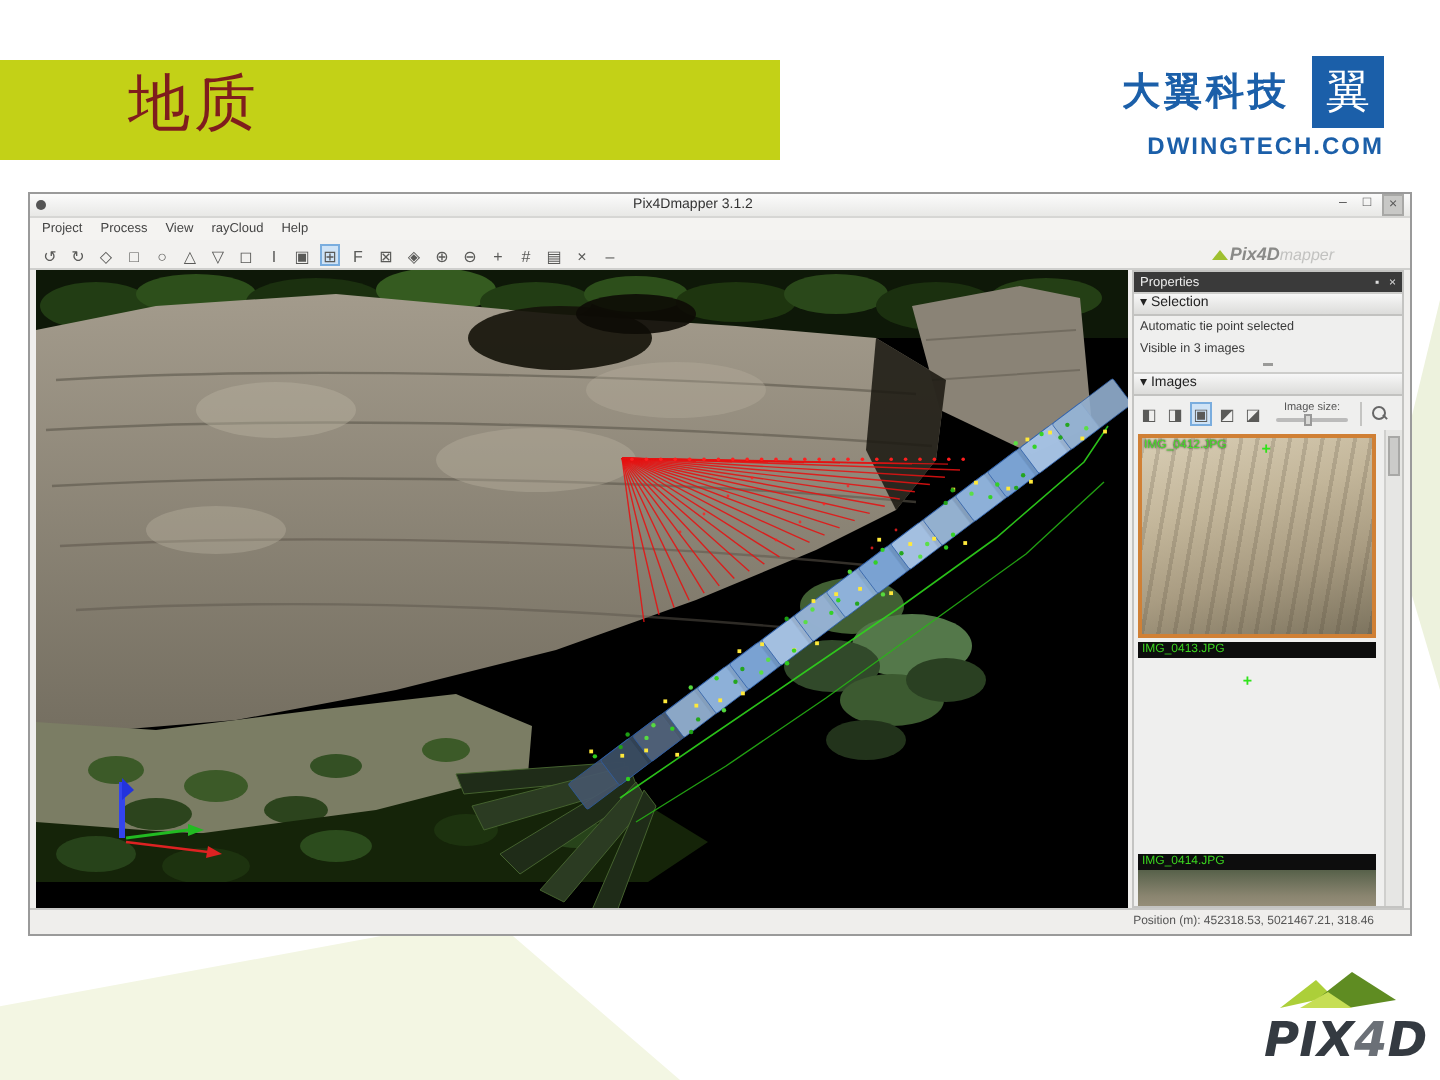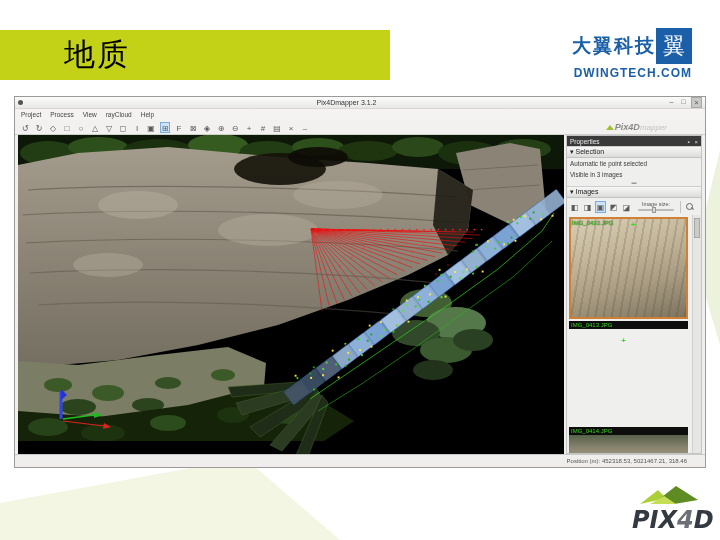--- a/index.html
+++ b/index.html
@@ -7,26 +7,26 @@
   .slide{position:relative;width:720px;height:540px;background:#fff;}
 
   
   .wedge-bl{position:absolute;left:0;top:458px;width:340px;height:82px;background:#f3f6e3;
     clip-path:polygon(0 55%,72% 0,100% 100%,0 100%);z-index:0;}
   .wedge-r{position:absolute;right:0;top:150px;width:26px;height:195px;background:#edf2dd;
     clip-path:polygon(100% 0,0 55%,100% 100%);z-index:0;}
 
   
   .title-bar{position:absolute;left:0;top:30px;width:390px;height:50px;background:#c3d117;z-index:1;}
-  .title-bar .t{font-family:Liberation Serif, serif;font-size:31px;color:#000000;
+  .title-bar .t{font-family:Liberation Mono, monospace;font-size:31px;color:#7f1d1d;
     line-height:50px;padding-left:64px;letter-spacing:2px;}
 
   
   .brand{position:absolute;right:28px;top:28px;z-index:1;text-align:right;}
-  .brand .row{display:flex;align-items:center;justify-content:flex-end;gap:0;}
+  .brand .row{display:flex;align-items:center;justify-content:flex-end;gap:11px;}
   .brand .cn{font-size:19px;font-weight:bold;color:#1b5fa9;letter-spacing:2px;
     font-family:"DejaVu Sans",sans-serif;}
   .brand .sq{width:36px;height:36px;background:#1b5fa9;color:#fff;display:flex;align-items:center;
     justify-content:center;font-size:22px;font-family:"DejaVu Sans",sans-serif;}
   .brand .dom{font-size:12px;font-weight:bold;color:#1b5fa9;letter-spacing:1px;margin-top:2px;}
 
   
   .window{position:absolute;left:14px;top:96px;width:692px;height:372px;background:#f0efed;
     border:1px solid #9a9a9a;z-index:2;box-sizing:border-box;}
   .win-titlebar{height:11px;display:flex;align-items:center;background:linear-gradient(#fbfbfb,#e8e8e6);

